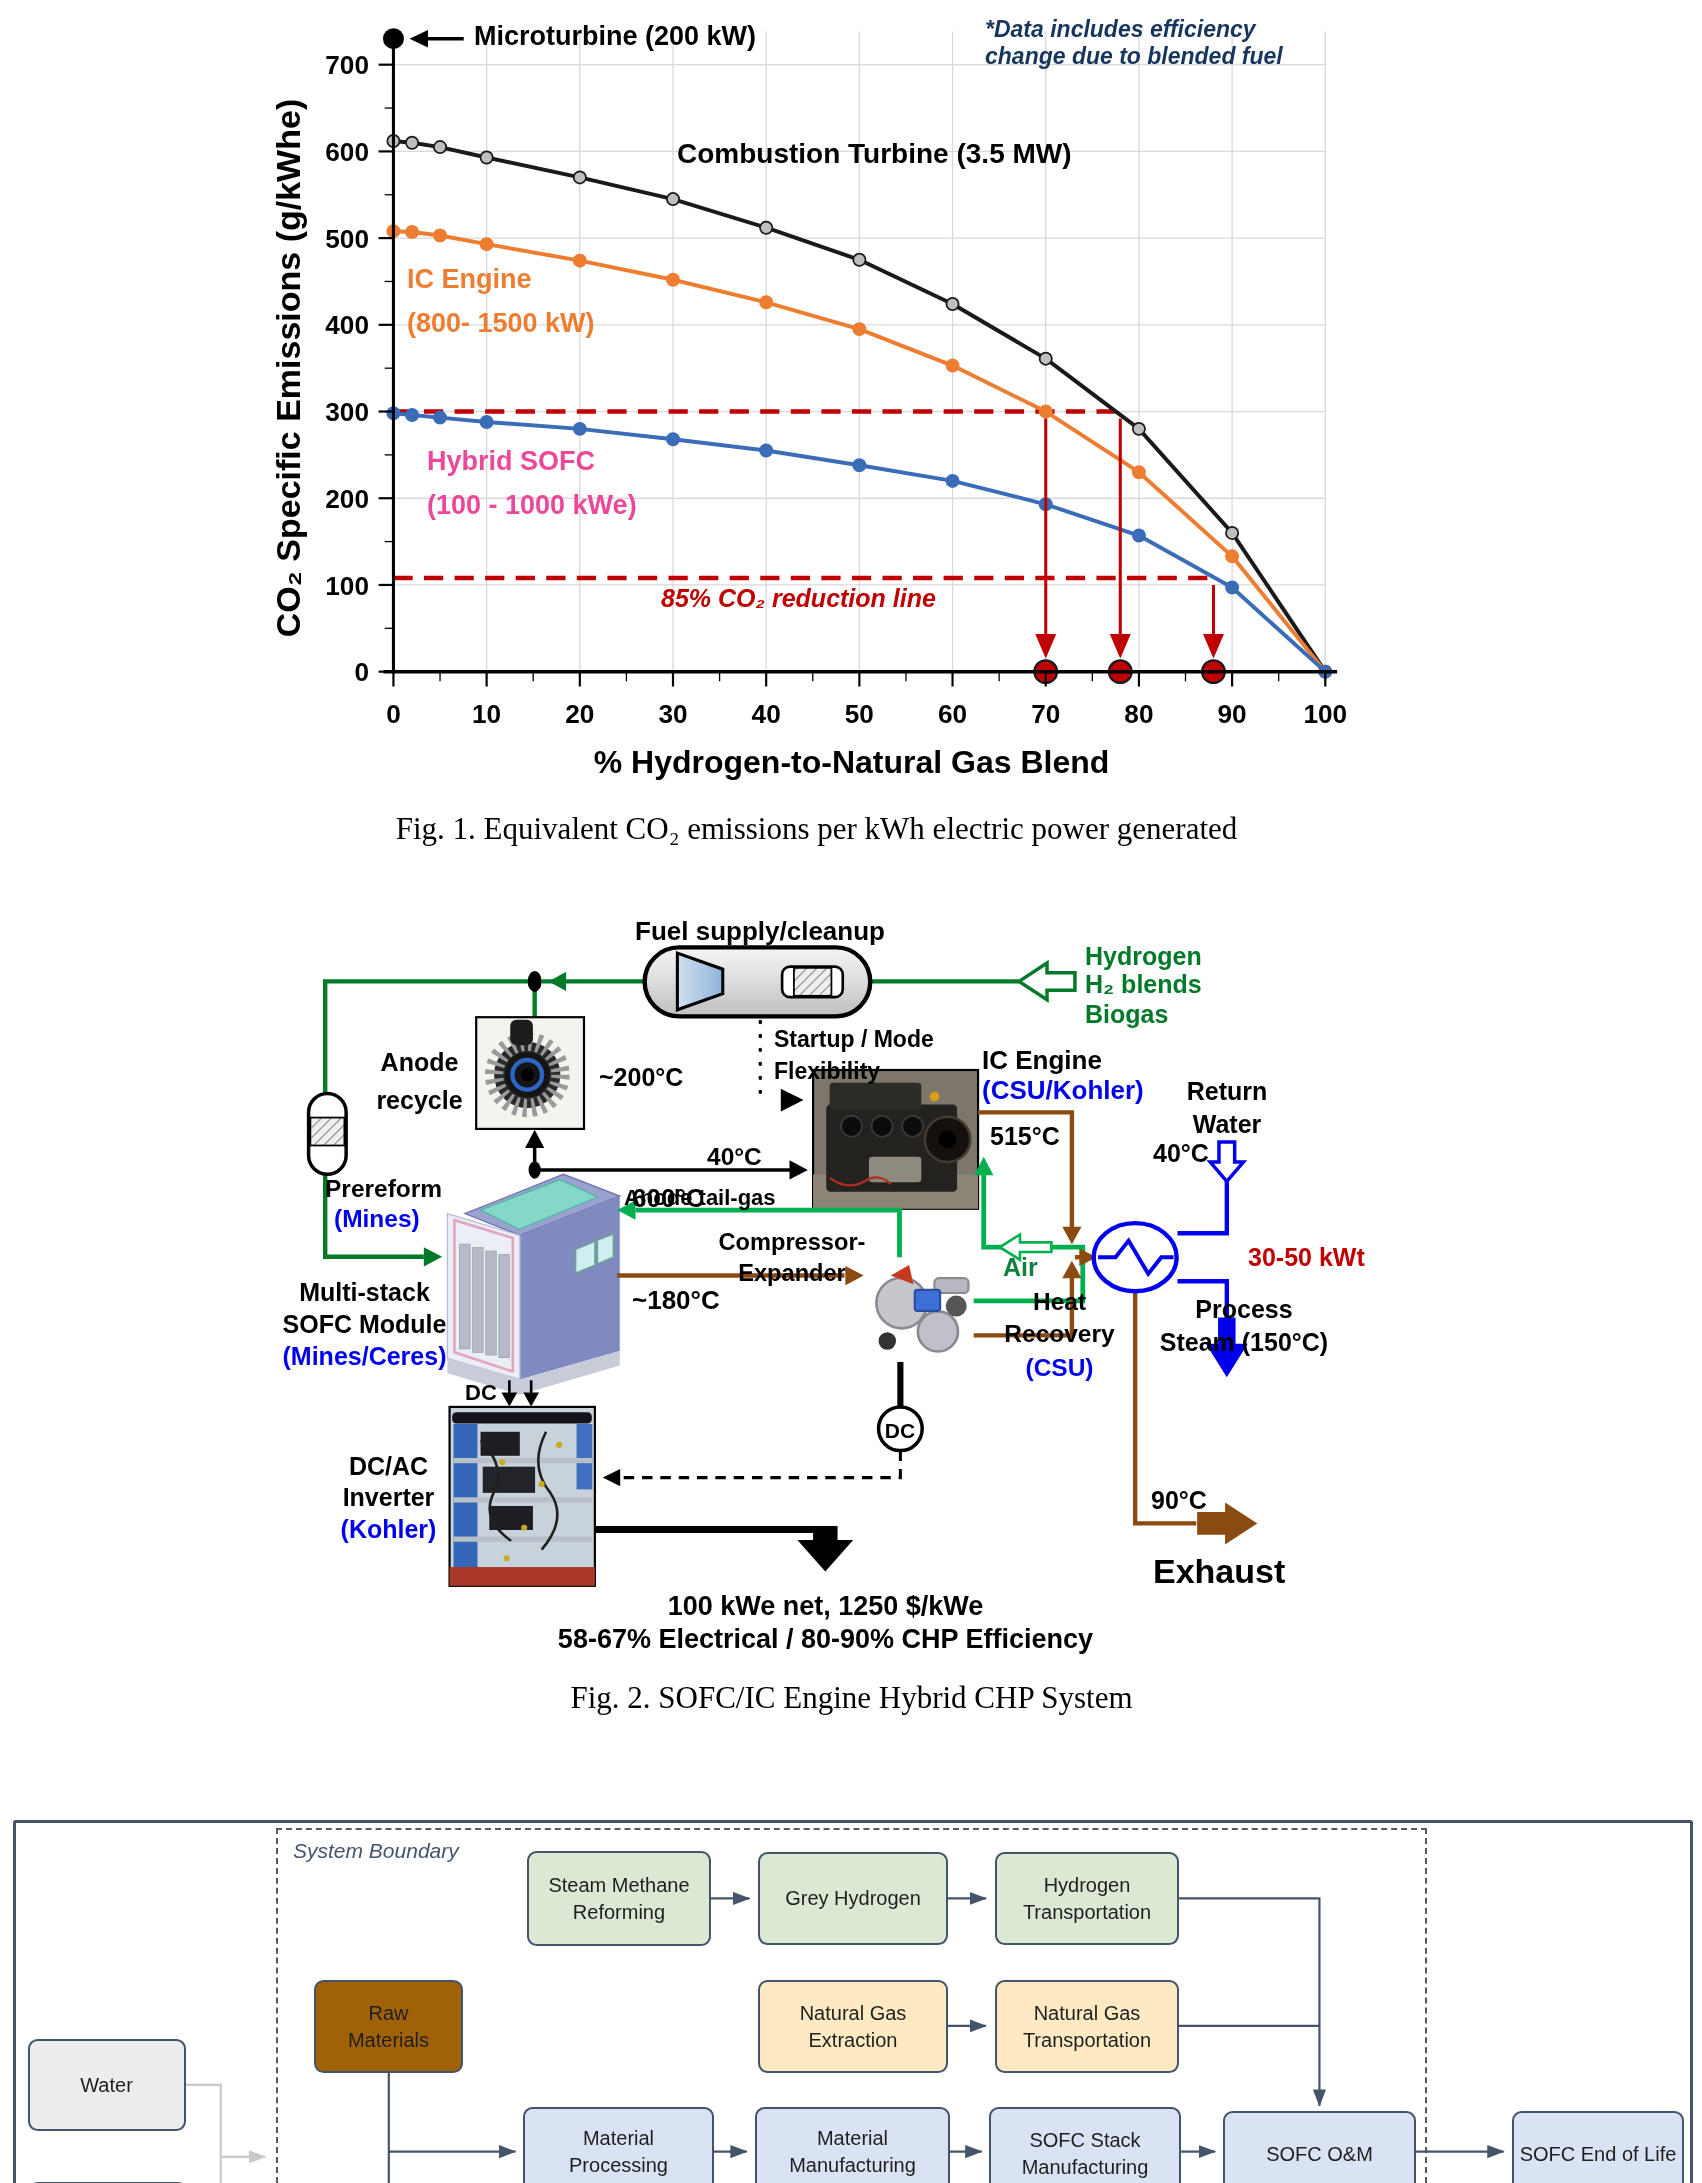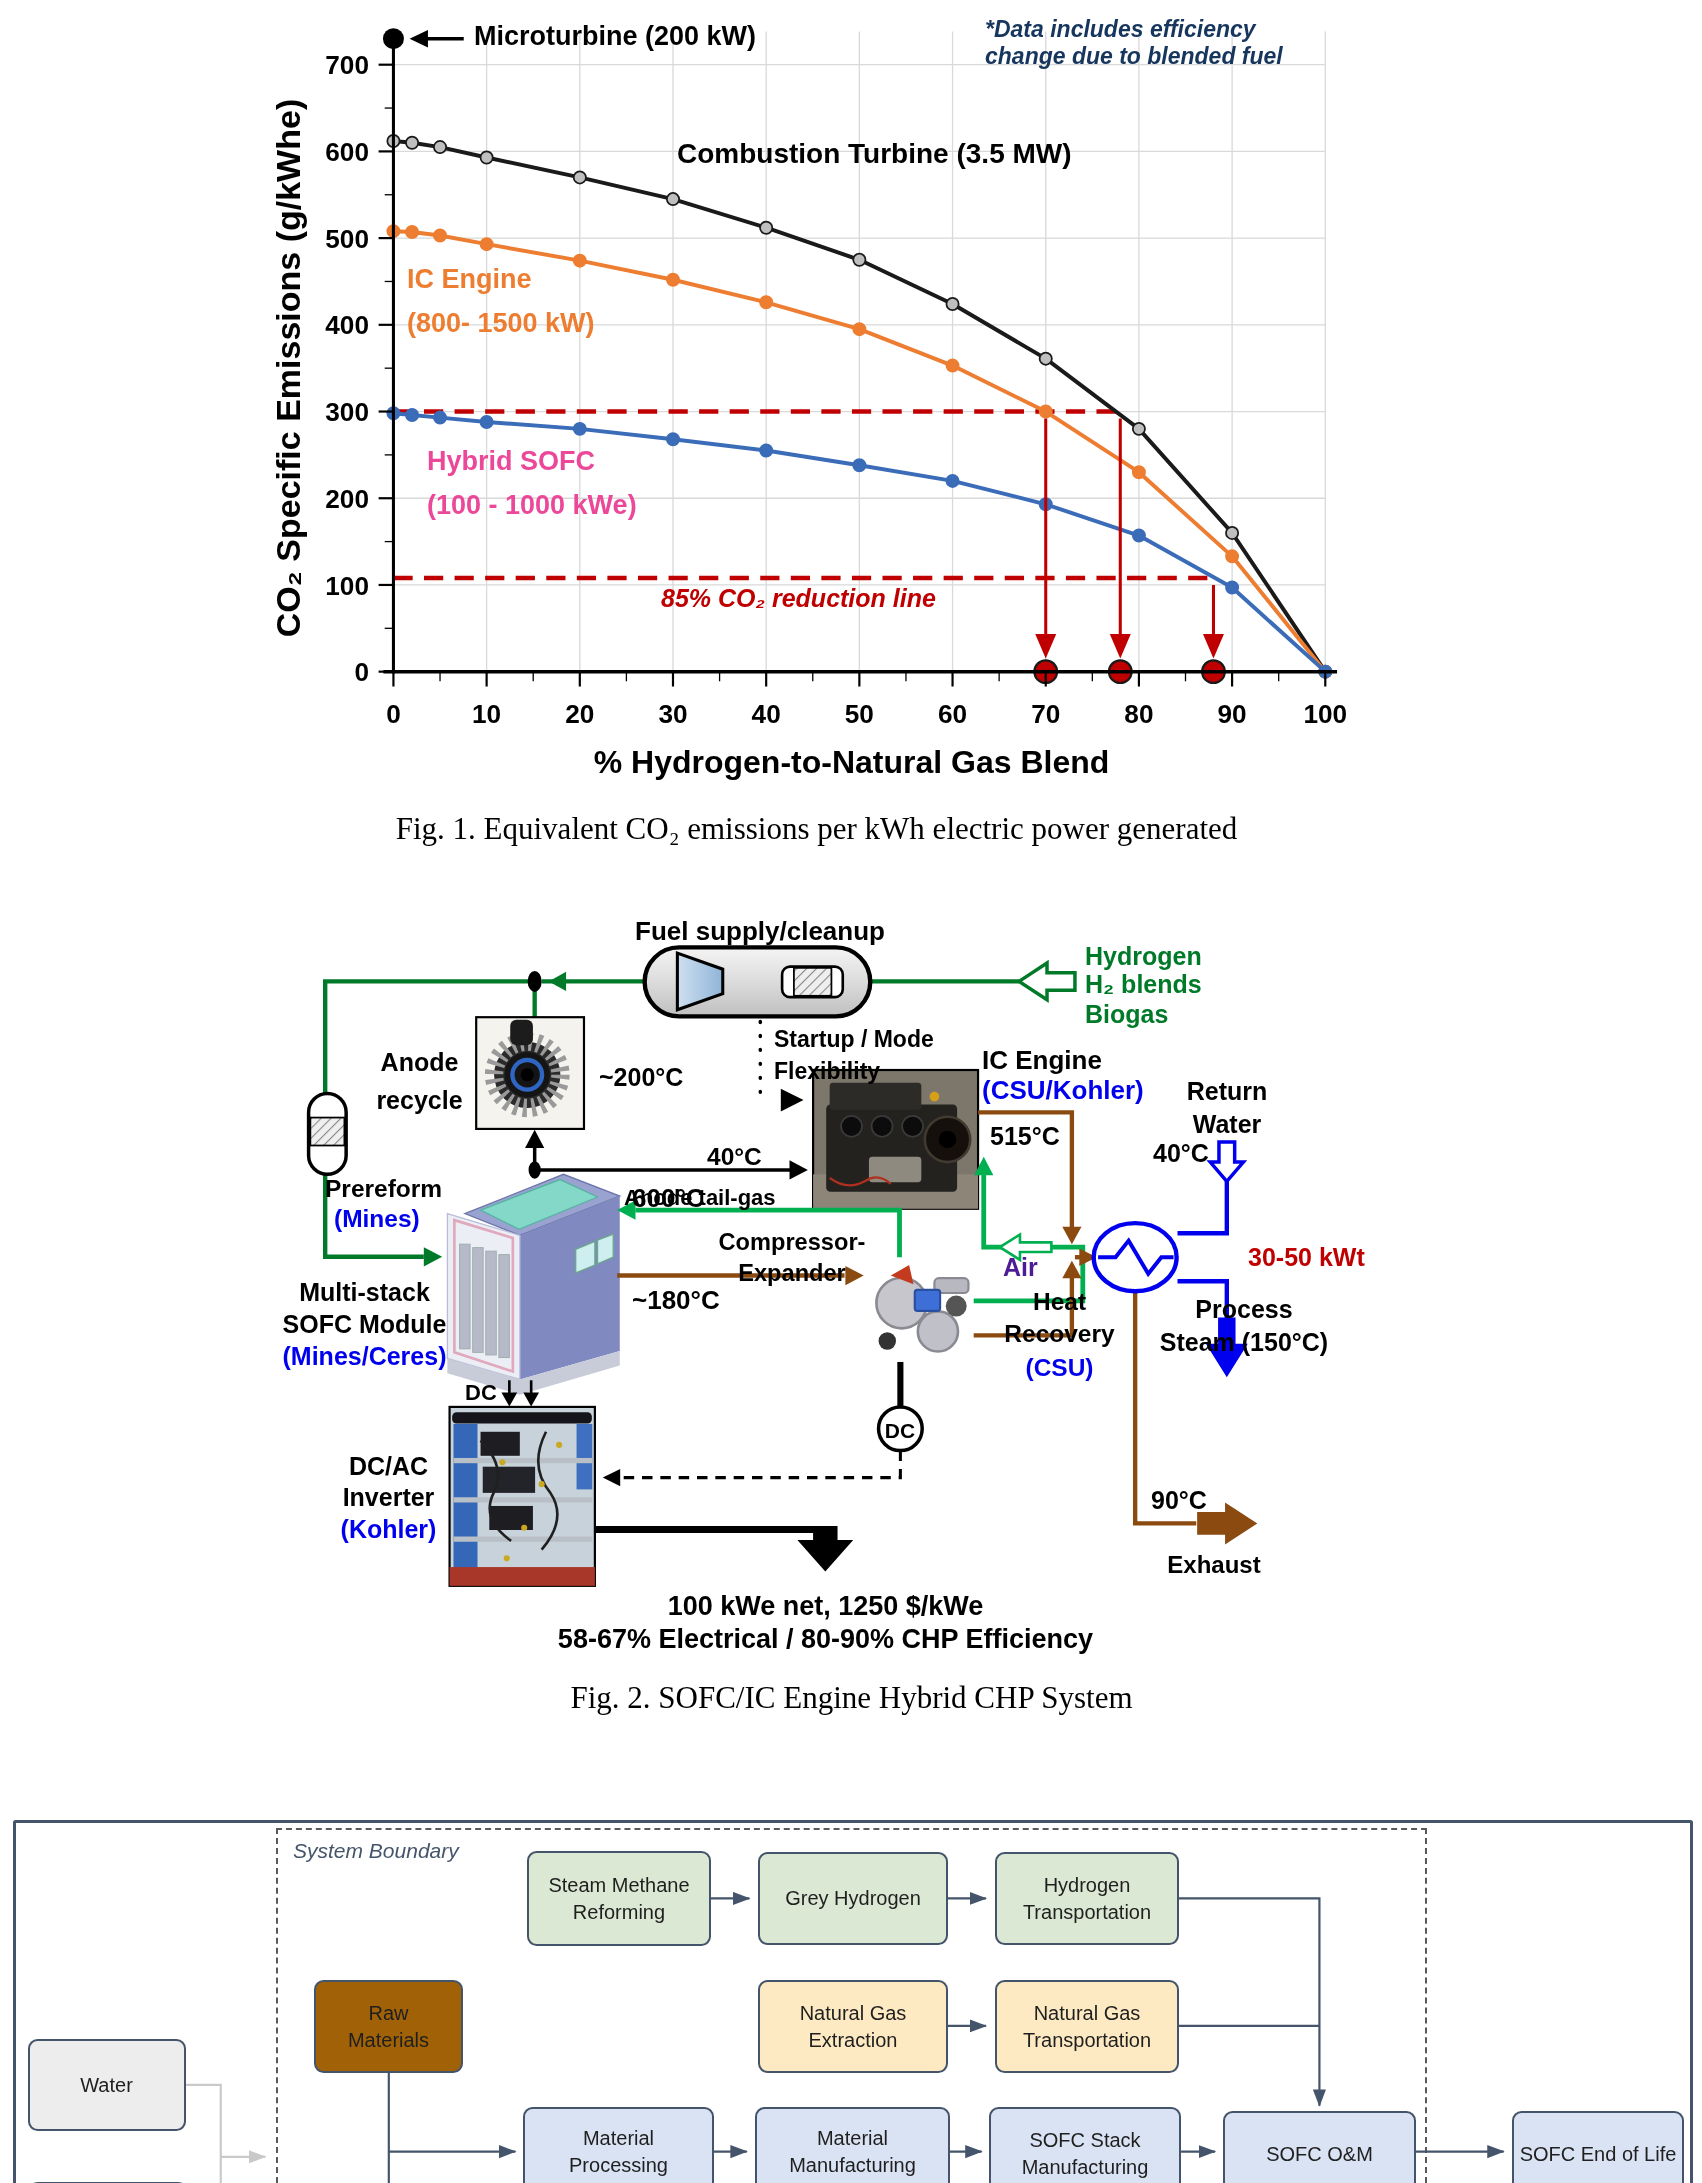--- a/index.html
+++ b/index.html
@@ -8,21 +8,21 @@
   svg{position:absolute;left:0;overflow:visible;}
   .lbl{position:absolute;white-space:pre-line;color:#000;font-weight:700;line-height:1.3;}
   .ctr{text-align:center;}
   .it{font-style:italic;}
   .serif{font-family:"Liberation Serif", serif;font-weight:400;}
   .blue{color:#0000EE;}
   .orange{color:#ED7D31;}
   .sofcblue{color:#ec4899;}
   .red{color:#C00000;}
   .green{color:#007A29;}
-  .ltgreen{color:#4c1d95;}
+  .ltgreen{color:#15803d;}
   .navy{color:#17365D;}
   .vert{position:absolute;transform:translate(-50%,-50%) rotate(-90deg);white-space:nowrap;font-weight:700;}
   
   .fbox{position:absolute;box-sizing:border-box;border:2.2px solid #44546A;border-radius:9.6px;
         display:flex;align-items:center;justify-content:center;text-align:center;
         font-size:20px;line-height:1.35;color:#1f1f1f;white-space:pre-line;font-weight:400;}
   .grey{background:#EDEDED;} .greenb{background:#DBE8D4;} .yellowb{background:#FDEAC2;}
   .blueb{background:#DAE3F3;} .lavb{background:#a16207;}
   #sysbound{position:absolute;box-sizing:border-box;border:2.2px dashed #595959;}
   #fig3outer{position:absolute;box-sizing:border-box;border:3.1px solid #44546A;border-radius:2.6px;}
@@ -380,21 +380,21 @@
   <div class="lbl ctr" style="left:996px;top:1286px;width:127px;font-size:24.5px;line-height:1.3;">Heat
 Recovery</div>
   <div class="lbl ctr blue" style="left:996px;top:1352px;width:127px;font-size:24.5px;">(CSU)</div>
   <div class="lbl red" style="left:1248px;top:1241px;font-size:25px;">30-50 kWt</div>
   <div class="lbl ctr" style="left:1170px;top:1075px;width:114px;font-size:25px;line-height:1.3;">Return
 Water</div>
   <div class="lbl" style="left:1153px;top:1137px;font-size:25px;">40°C</div>
   <div class="lbl ctr" style="left:1135px;top:1293px;width:218px;font-size:25px;line-height:1.3;">Process
 Steam (150°C)</div>
   <div class="lbl" style="left:1151px;top:1484px;font-size:25px;">90°C</div>
-  <div class="lbl ctr" style="left:1153px;top:1549px;width:122px;font-size:24px;">Exhaust</div>
+  <div class="lbl ctr" style="left:1153px;top:1549px;width:122px;font-size:34px;">Exhaust</div>
   <div class="lbl" style="left:465px;top:1379px;font-size:22px;">DC</div>
   <div class="lbl ctr" style="left:874px;top:1417px;width:52px;font-size:21px;">DC</div>
   <div class="lbl ctr" style="left:288px;top:1451px;width:201px;font-size:25px;line-height:1.25;">DC/AC
 Inverter</div>
   <div class="lbl ctr blue" style="left:288px;top:1513px;width:201px;font-size:25px;">(Kohler)</div>
   <div class="lbl ctr" style="left:520px;top:1589px;width:611px;font-size:27px;">100 kWe net, 1250 $/kWe</div>
   <div class="lbl ctr" style="left:476px;top:1622px;width:699px;font-size:27px;">58-67% Electrical / 80-90% CHP Efficiency</div>
   <div class="lbl ctr serif" style="left:0;top:1678px;width:1703px;font-size:31px;">Fig. 2. SOFC/IC Engine Hybrid CHP System</div>
 
   <div id="fig3outer" style="left:13px;top:1820px;width:1680px;height:839px;"></div>

